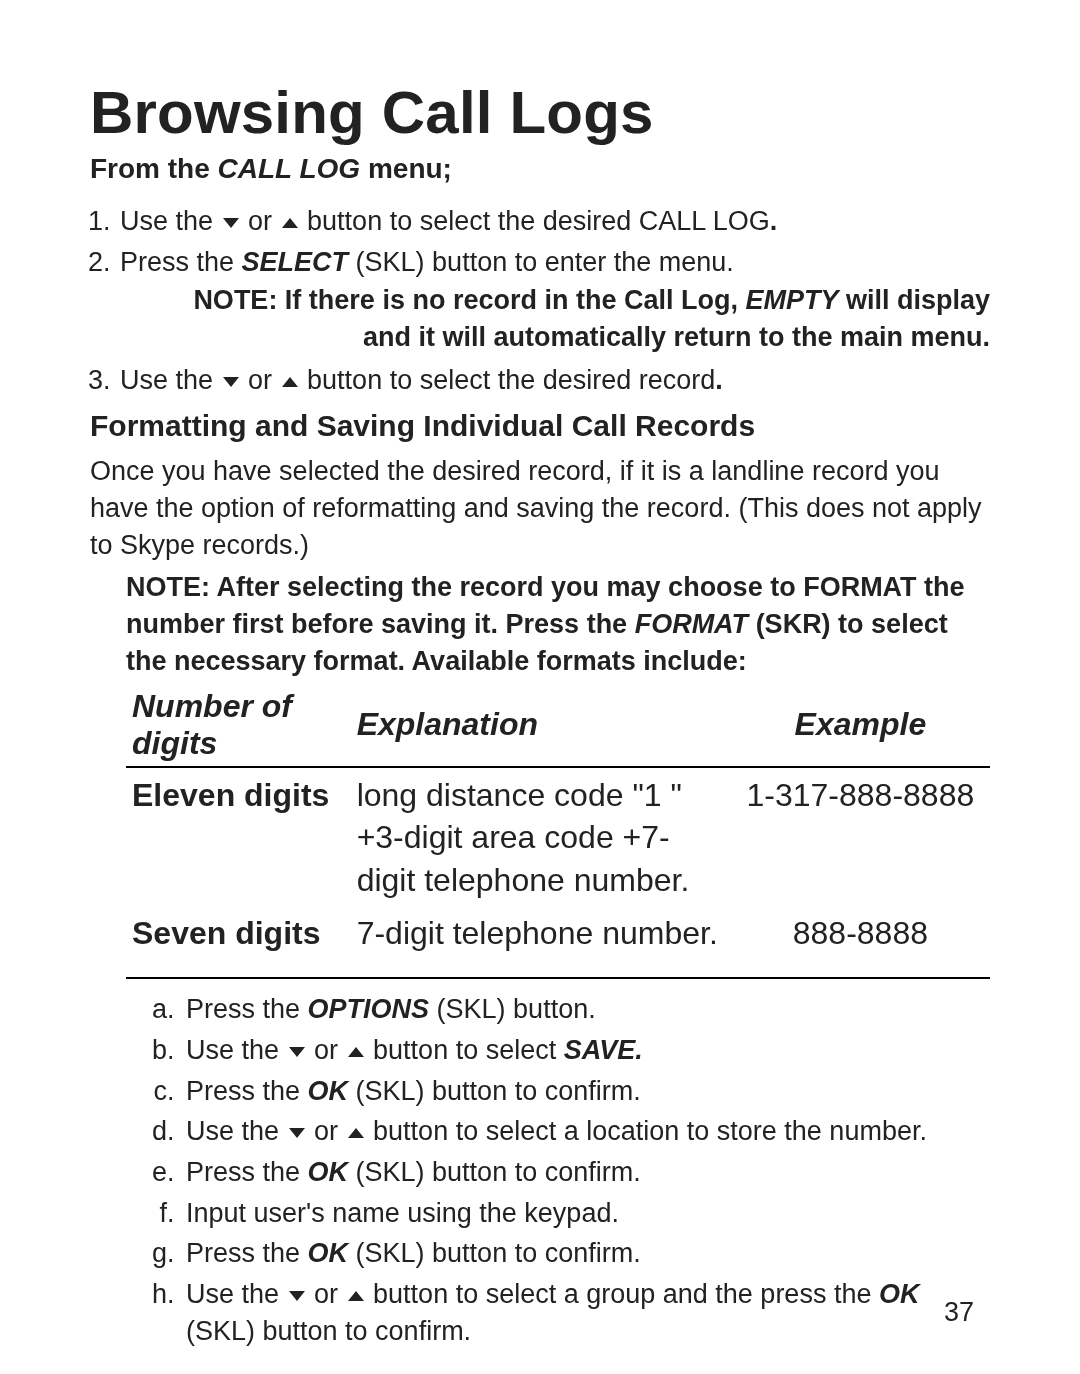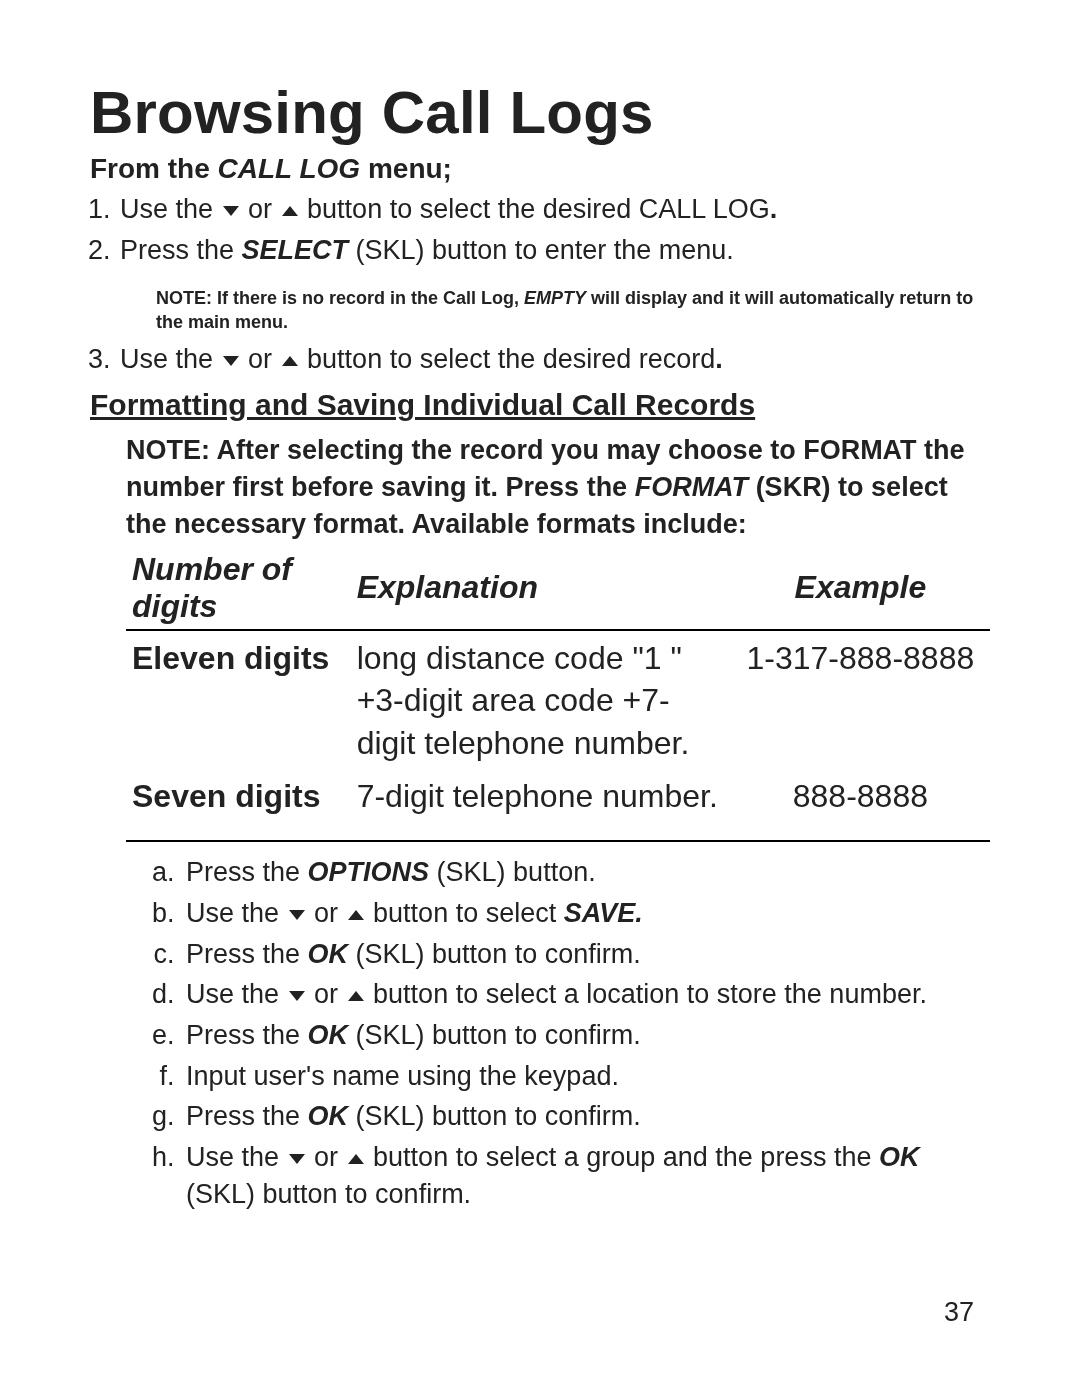--- a/index.html
+++ b/index.html
@@ -21,43 +21,43 @@
   }
   h1 {
     font-size: 60px;
     font-weight: 700;
     margin: 0 0 6px 0;
     letter-spacing: 0.2px;
   }
   .subhead {
     font-size: 28px;
     font-weight: 700;
-    margin: 0 0 6px 0;
+    margin: 0 0 18px 0;
   }
   ol.steps {
     margin: 0 0 0 0;
     padding-left: 28px;
     font-size: 27px;
     line-height: 1.38;
   }
   ol.steps > li {
     margin: 2px 0 4px 0;
     padding-left: 2px;
   }
   .note {
-    margin: 16px 0 6px 36px;
-    font-size: 18px;
+    margin: 0 0 6px 36px;
+    font-size: 27px;
     font-weight: 700;
     line-height: 1.38;
+    text-align: right;
   }
   .sect-title {
     font-size: 30px;
     font-weight: 700;
     margin: 10px 0 10px 0;
-    text-decoration: underline;
   }
   .para {
     font-size: 27px;
     line-height: 1.36;
     margin: 0 0 6px 0;
   }
   .note2 {
     margin: 6px 0 6px 36px;
     font-size: 27px;
     font-weight: 700;
@@ -148,20 +148,21 @@
       <div class="note">
         <span>NOTE: If there is no record in the Call Log, </span><span class="bi" style="font-style:italic;">EMPTY</span><span> will display and it will automatically return to the main menu.</span>
       </div>
     </li>
     <li>
       <span>Use the </span><span class="tri down arrow-gap"></span><span> or </span><span class="tri up arrow-gap"></span><span> button to select the desired record</span><span class="b">.</span>
     </li>
   </ol>
 
   <div class="sect-title">Formatting and Saving Individual Call Records</div>
+  <p class="para">Once you have selected the desired record, if it is a landline record you have the option of reformatting and saving the record. (This does not apply to Skype records.)</p>
 
   <div class="note2">
     <span>NOTE: After selecting the record you may choose to FORMAT the number first before saving it. Press the </span><span class="bi" style="font-style:italic;">FORMAT</span><span> (SKR) to select the necessary format. Available formats include:</span>
   </div>
 
   <table class="fmt">
     <thead>
       <tr>
         <th class="col-digits">Number of digits</th>
         <th class="col-explain">Explanation</th>

